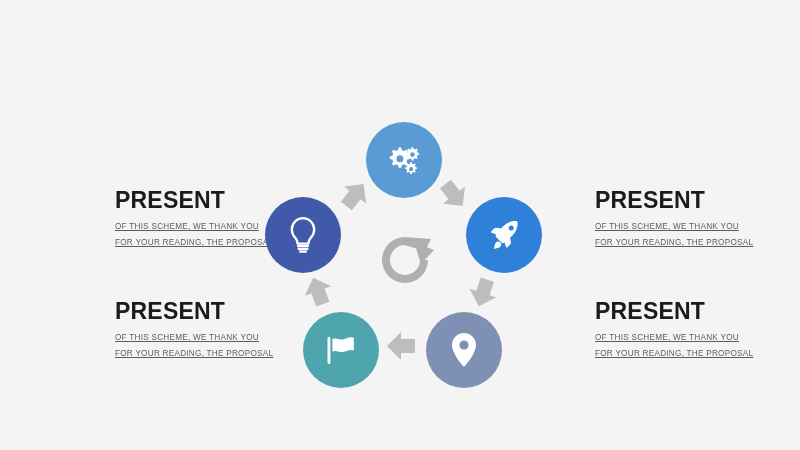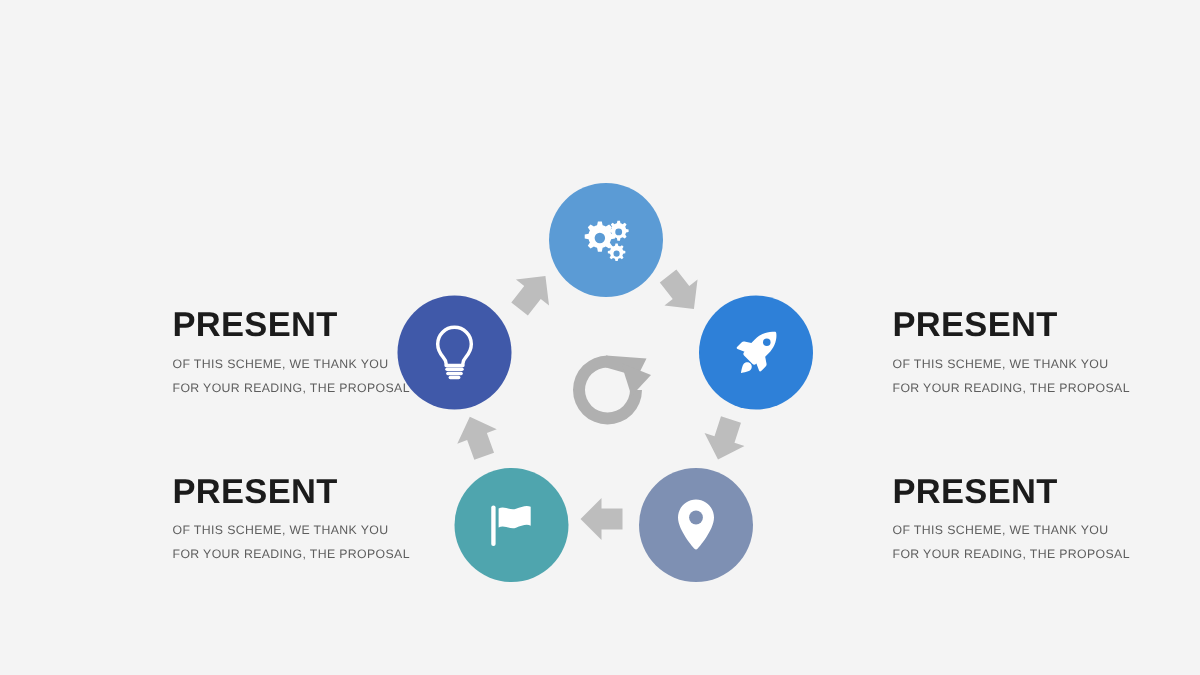--- a/index.html
+++ b/index.html
@@ -26,29 +26,30 @@
   .textblock {
     position: absolute;
     width: 235px;
   }
   .textblock .heading {
     font-size: 23px;
     font-weight: bold;
     color: #1b1b1b;
     letter-spacing: 0.2px;
     line-height: 1.05;
-    margin: 16px 0 7px 0;
+    margin: 0 0 7px 0;
     white-space: nowrap;
   }
   .textblock .caption-line {
     font-size: 8.2px;
     color: #5d5d5d;
     letter-spacing: 0.25px;
     line-height: 1.95;
     white-space: nowrap;
+    text-decoration: underline;
   }
 
   #tb-top-left    { left: 115px; top: 188px; }
   #tb-bottom-left { left: 115px; top: 299px; }
   #tb-top-right   { left: 595px; top: 188px; }
   #tb-bottom-right{ left: 595px; top: 299px; }
 
   
   .node {
     position: absolute;

